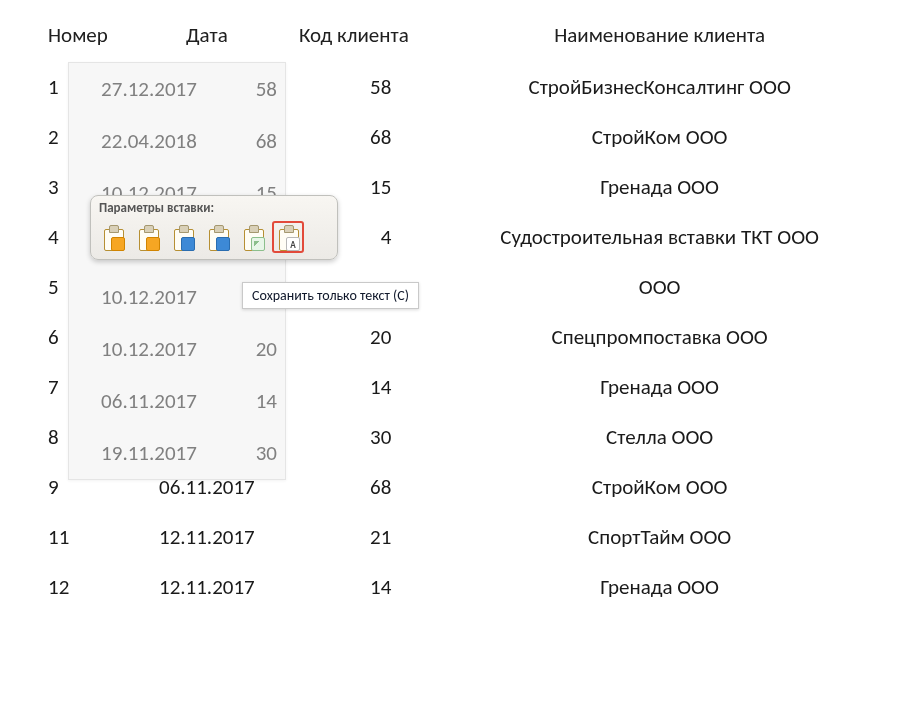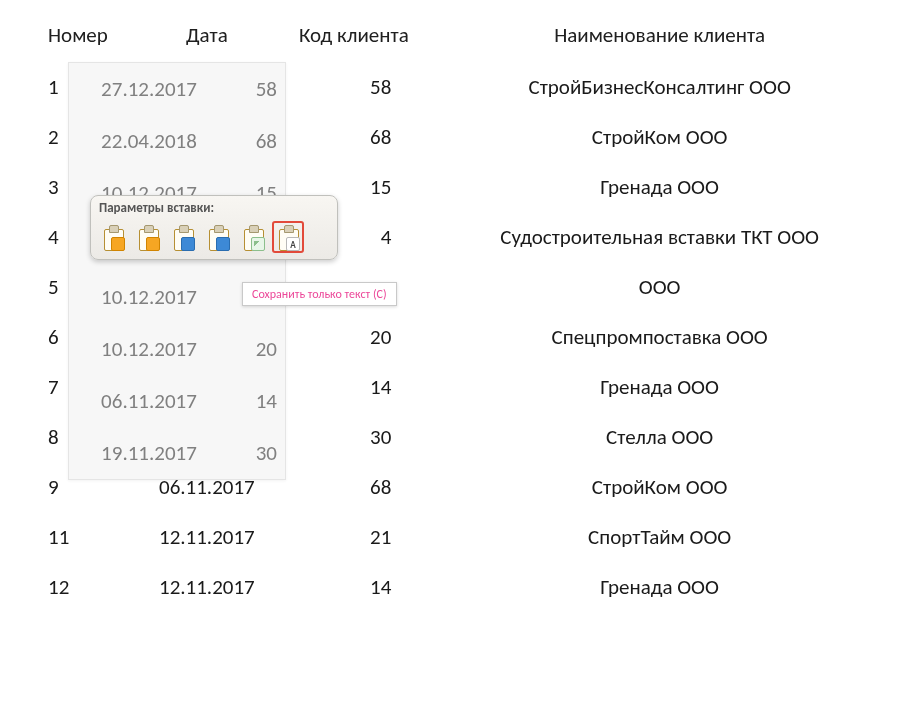--- a/index.html
+++ b/index.html
@@ -147,22 +147,22 @@
   }
 
   
   .tooltip {
     position: absolute;
     top: 282px;
     left: 242px;
     background: #ffffff;
     border: 1px solid #c9c9c9;
     padding: 4px 9px;
-    font-size: 12px;
-    color: #ec4899;
+    font-size: 14px;
+    color: #0f172a;
     white-space: nowrap;
     box-shadow: 0 1px 3px rgba(0,0,0,0.15);
   }
 
   
 </style>
 </head>
 <body>
 
 <div class="page">

